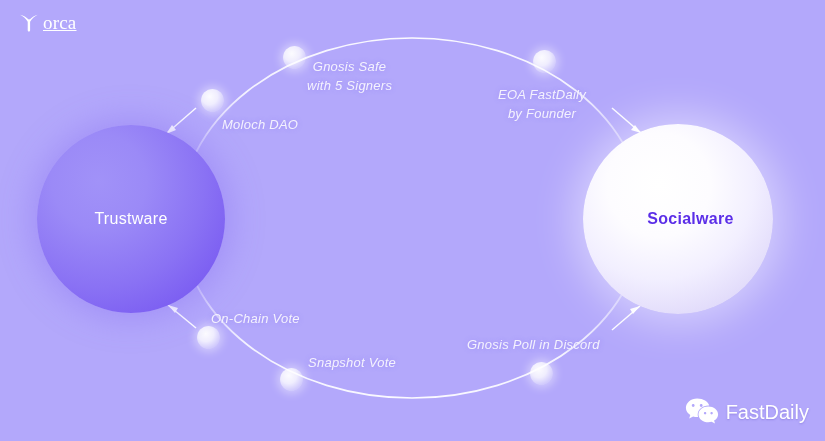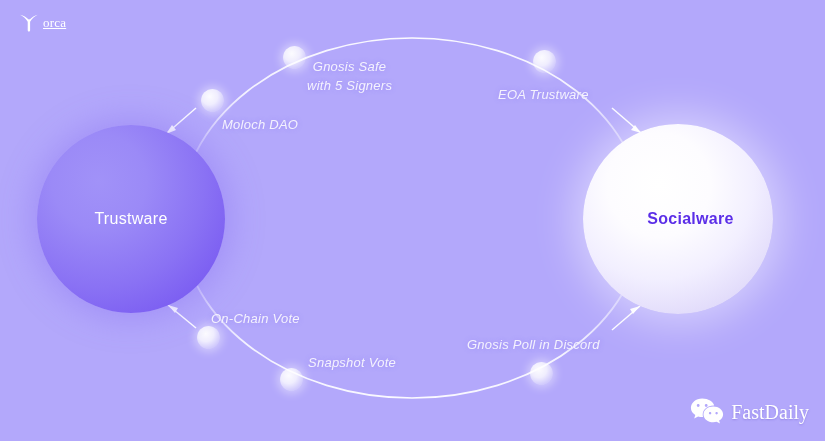--- a/index.html
+++ b/index.html
@@ -24,21 +24,21 @@
     left: 18px;
     top: 12px;
     display: flex;
     align-items: center;
     gap: 3px;
     z-index: 40;
   }
   #brand .tail { display:block; width: 22px; height: 22px; }
   #brand .wordmark {
     color: #ffffff;
-    font-size: 13px;
+    font-size: 19px;
     font-family: "Liberation Serif", serif;
     letter-spacing: 0.2px;
     line-height: 1;
     padding-bottom: 2px;
     text-decoration: underline;
   }
 
   
   #orbit {
     position: absolute;
@@ -117,21 +117,21 @@
     right: 16px; bottom: 14px;
     display: flex;
     align-items: center;
     gap: 7px;
     z-index: 40;
   }
   #watermark .wechat-mark { display:block; width: 34px; height: 30px; }
   #watermark .wm-text {
     color: #ffffff;
     font-size: 20px;
-    font-family: Liberation Serif, serif;
+    font-family: Liberation Sans, sans-serif;
     line-height: 1;
     text-shadow: 0 1px 2px rgba(90,70,190,0.35);
   }
 </style>
 </head>
 <body>
 
 <div id="stage">
 
   <div id="brand">
@@ -185,21 +185,22 @@
   <div class="orbit-label" id="label-moloch-dao">
     <div>Moloch DAO</div>
   </div>
 
   <div class="orbit-label center" id="label-gnosis-safe">
     <div>Gnosis Safe</div>
     <div>with 5 Signers</div>
   </div>
 
   <div class="orbit-label center" id="label-eoa-founder">
-    <div>EOA Trustware</div>
+    <div>EOA FastDaily</div>
+    <div>by Founder</div>
   </div>
 
   <div class="orbit-label" id="label-on-chain-vote">
     <div>On-Chain Vote</div>
   </div>
 
   <div class="orbit-label" id="label-snapshot-vote">
     <div>Snapshot Vote</div>
   </div>
 

